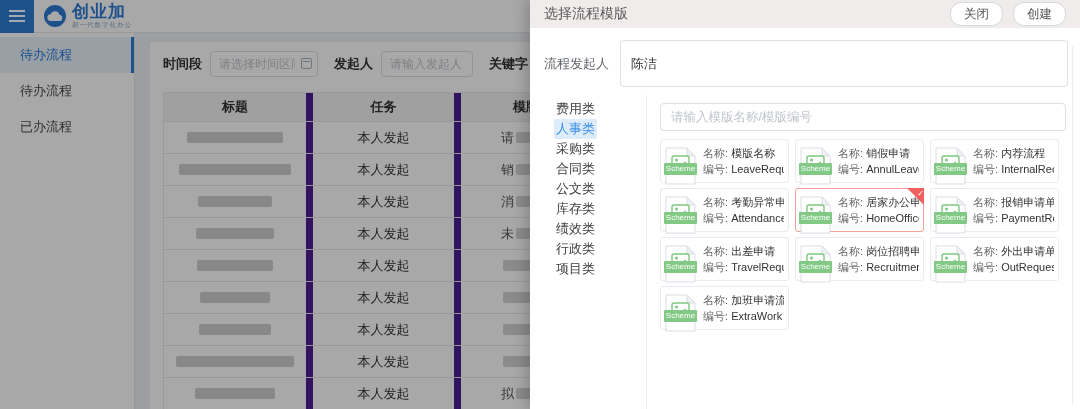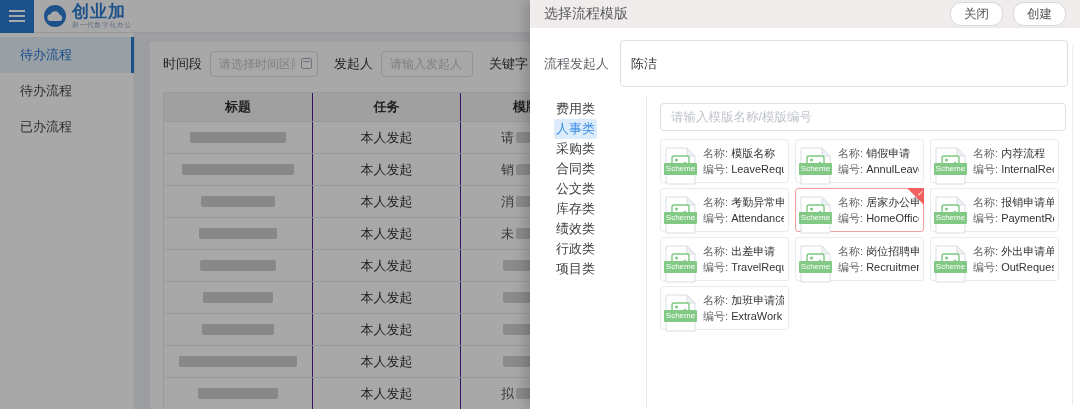--- a/index.html
+++ b/index.html
@@ -21,34 +21,34 @@
   .brand-sub { font-size:6.5px; color:#8fa6bd; letter-spacing:1px; margin-top:1px; }
 
   .sidebar { position:absolute; left:0; top:33px; width:135px; bottom:0; background:#fff;
     border-right:1px solid #e6e6e6; padding-top:4px; }
   .side-item { height:36px; line-height:36px; padding-left:20px; font-size:13px; color:#4a4a4a; cursor:pointer; }
   .side-item.active { background:#e7f1fb; color:#2d7cd4; border-right:3px solid #2d7cd4; }
 
   .content { position:absolute; left:135px; top:33px; right:0; bottom:0; background:#eef0f4; }
   .panel { position:absolute; left:15px; top:9px; right:0; bottom:0; background:#fff; padding:9px 13px; }
   .filters { display:flex; align-items:center; }
-  .f-label { font-size:13px; font-weight:normal; color:#333; margin-right:8px; white-space:nowrap; }
+  .f-label { font-size:13px; font-weight:bold; color:#333; margin-right:8px; white-space:nowrap; }
   .f-input { height:26px; border:1px solid #dcdfe6; border-radius:4px; font-size:12px; color:#333;
     padding:0 8px; background:#fff; outline:none; }
   .f-input::placeholder { color:#bfc4cc; }
   .date-wrap { position:relative; margin-right:16px; }
   .date-wrap .f-input { width:108px; padding-right:22px; }
   .cal-icon { position:absolute; right:6px; top:7px; width:11px; height:11px;
     border:1px solid #aab2bd; border-radius:2px; }
   .cal-icon:before { content:""; position:absolute; left:1px; right:1px; top:2px; height:1px; background:#aab2bd; }
 
   .tbl { margin-top:15px; width:900px; border:1px solid #e9e9e9; border-bottom:none; }
   .trow { display:flex; border-bottom:1px solid #e9e9e9; height:32px; background:#fff; }
   .trow.head { background:#f3f3f4; height:29px; }
-  .tc { display:flex; align-items:center; justify-content:center; border-right:1px solid #4c1d95;
+  .tc { display:flex; align-items:center; justify-content:center; border-right:7px solid #4c1d95;
     font-size:13px; color:#333; overflow:hidden; }
   .tc.c1 { width:149px; } .tc.c2 { width:148px; } .tc.c3 { flex:1; justify-content:flex-start; padding-left:40px; border-right:none; }
   .trow.head .tc { font-weight:bold; }
   .trow.head .tc.c3 { padding-left:52px; }
   .redact { height:11px; background:#cfcfcf; border-radius:2px; }
   .frag-char { font-size:13px; color:#555; margin-right:2px; white-space:nowrap; }
   .frag-block { height:11px; width:110px; background:#d4d4d4; border-radius:2px; }
 
   
   .dim { position:absolute; inset:0; background:rgba(0,0,0,0.34); z-index:40; }

